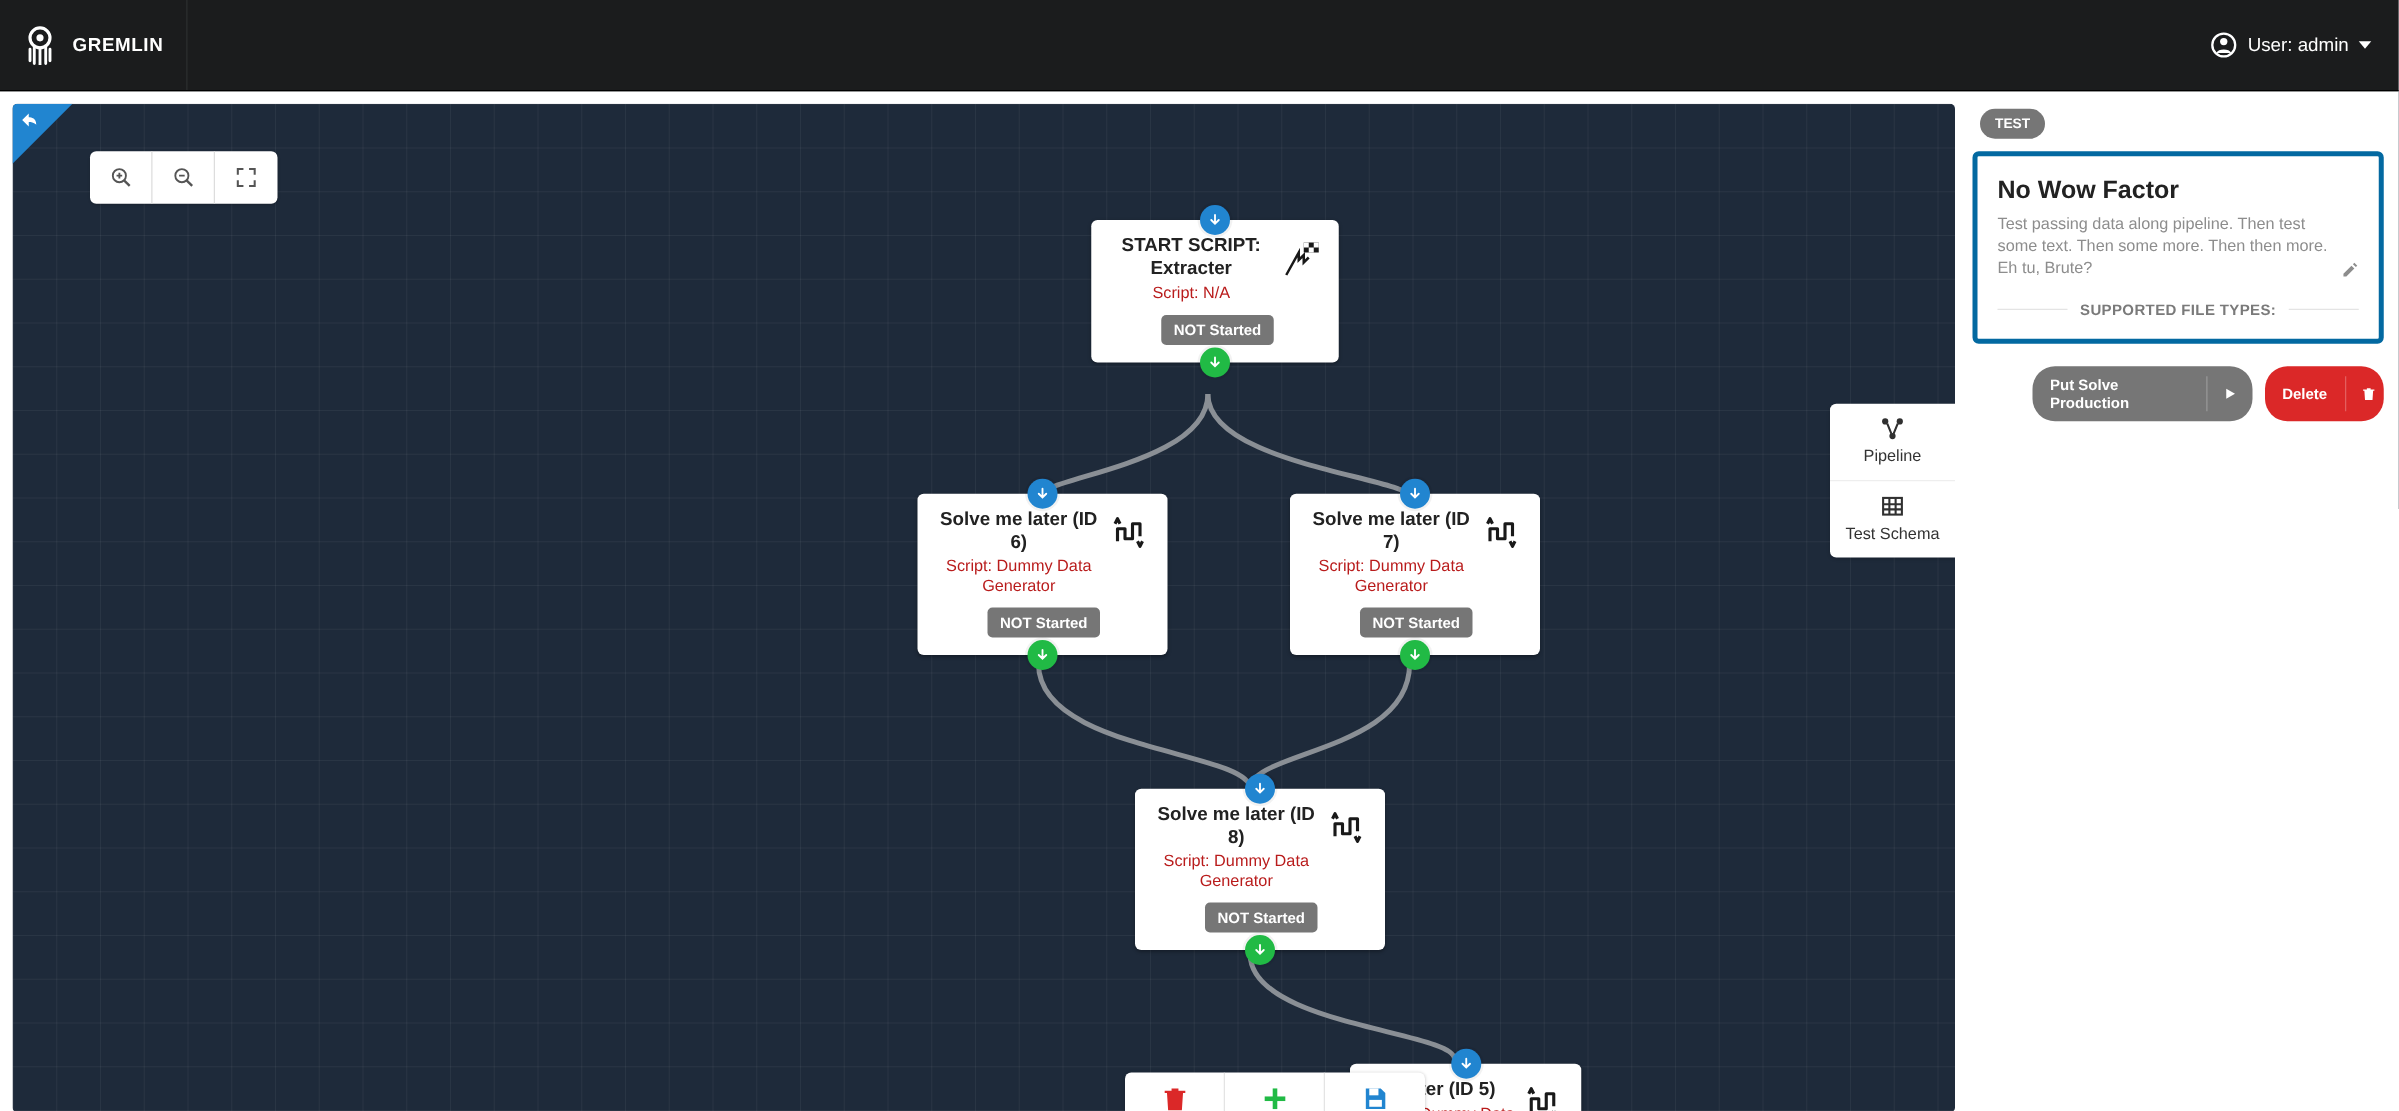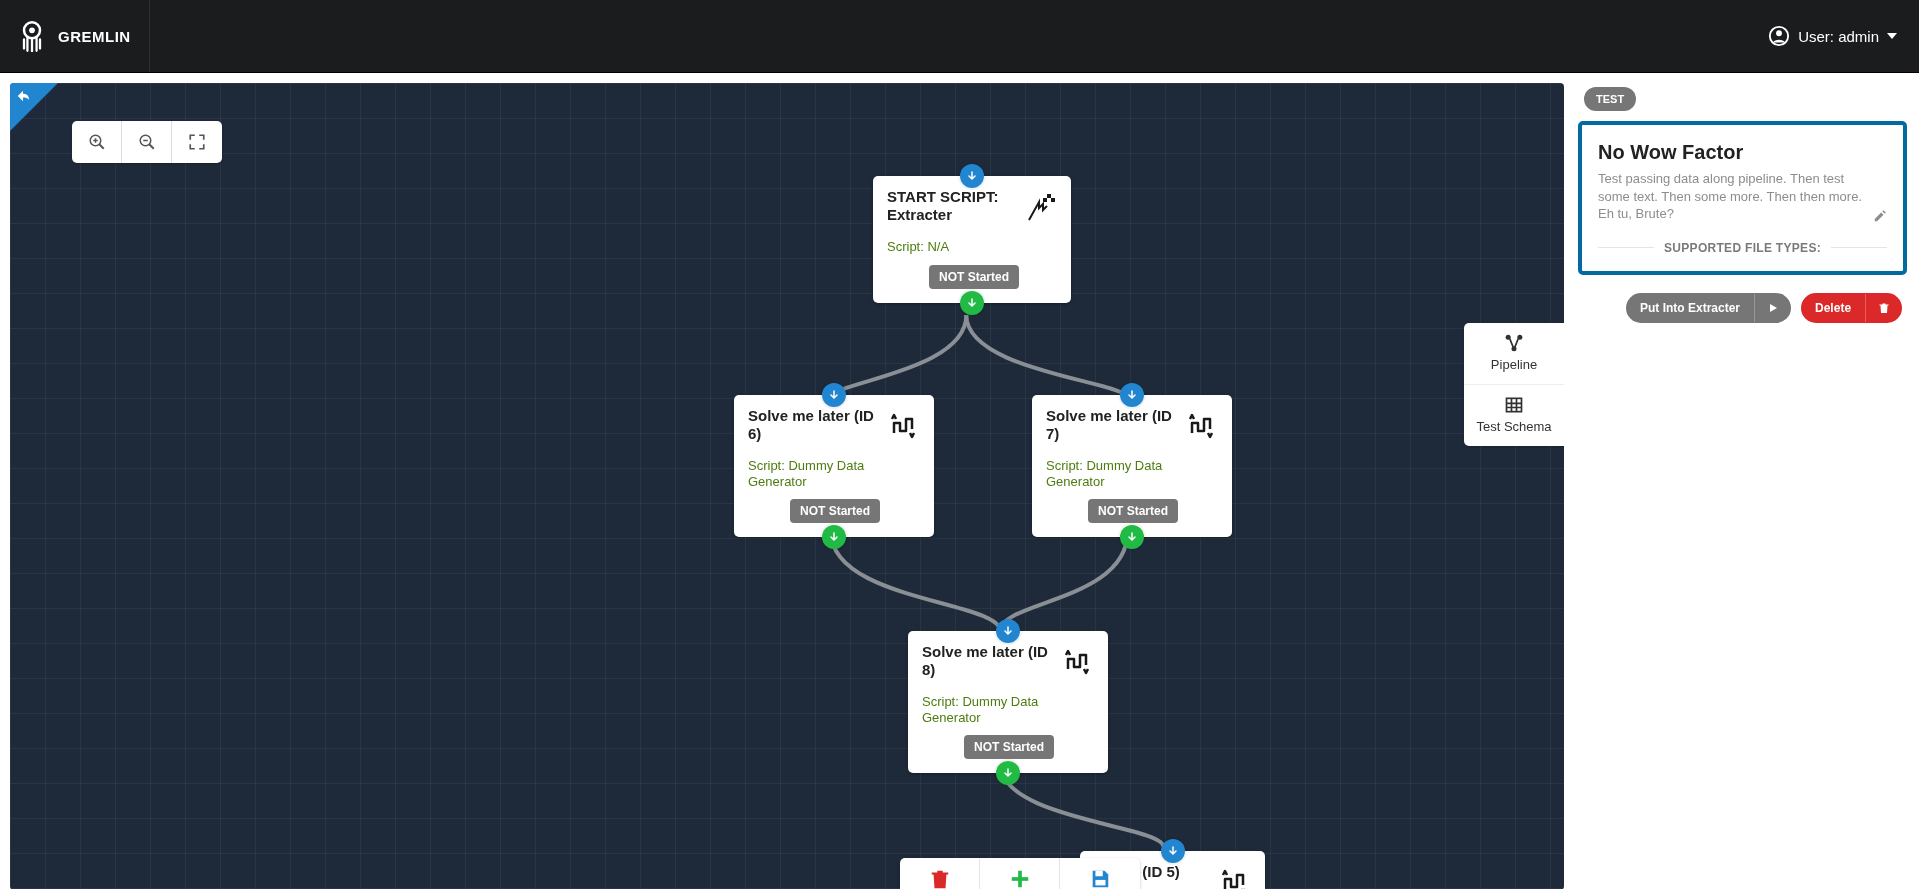--- a/index.html
+++ b/index.html
@@ -92,23 +92,23 @@
   position: absolute;
   width: 200px;
   background: #fff;
   border-radius: 5px;
   padding: 12px 14px 14px 14px;
   box-shadow: 0 1px 3px rgba(0,0,0,.3);
 }
 .node.root { width: 198px; }
 .node.partial { width: 185px; }
 .node-row { display: flex; align-items: flex-start; }
-.node-text { flex: 1; }
+.node-text { flex: 1; text-align: center; }
 .node-title { font-weight: 700; font-size: 15px; color: #222; line-height: 1.2; }
-.node-script { font-size: 13px; color: #4d7c0f; margin-top: 15px; line-height: 1.2; }
+.node-script { font-size: 13px; color: #b91c1c; margin-top: 2px; line-height: 1.2; }
 .node-icon { width: 32px; height: 32px; margin-left: 6px; margin-top: 2px; }
 .node-icon svg { width: 100%; height: 100%; fill: #191919; }
 .status-badge {
   display: inline-block;
   margin-top: 10px;
   background: #767676;
   color: #fff;
   font-size: 12px;
   font-weight: 600;
   padding: 5px 10px;
@@ -441,21 +441,21 @@
       </div>
       <div class="divider-wrap">
         <div class="divider-line"></div>
         <div class="divider-text">SUPPORTED FILE TYPES:</div>
         <div class="divider-line"></div>
       </div>
     </div>
 
     <div class="panel-buttons">
       <div class="pill-btn pill-grey">
-        <span class="pill-label">Put Into Extracter</span>
+        <span class="pill-label">Put Solve Production</span>
         <span class="pill-icon">
             <svg viewBox="0 0 24 24">
               <path d="M6 4 L20 12 L6 20 Z"></path>
             </svg>
           </span>
       </div>
       <div class="pill-btn pill-red">
         <span class="pill-label">Delete</span>
         <span class="pill-icon">
             <svg viewBox="0 0 24 24">

